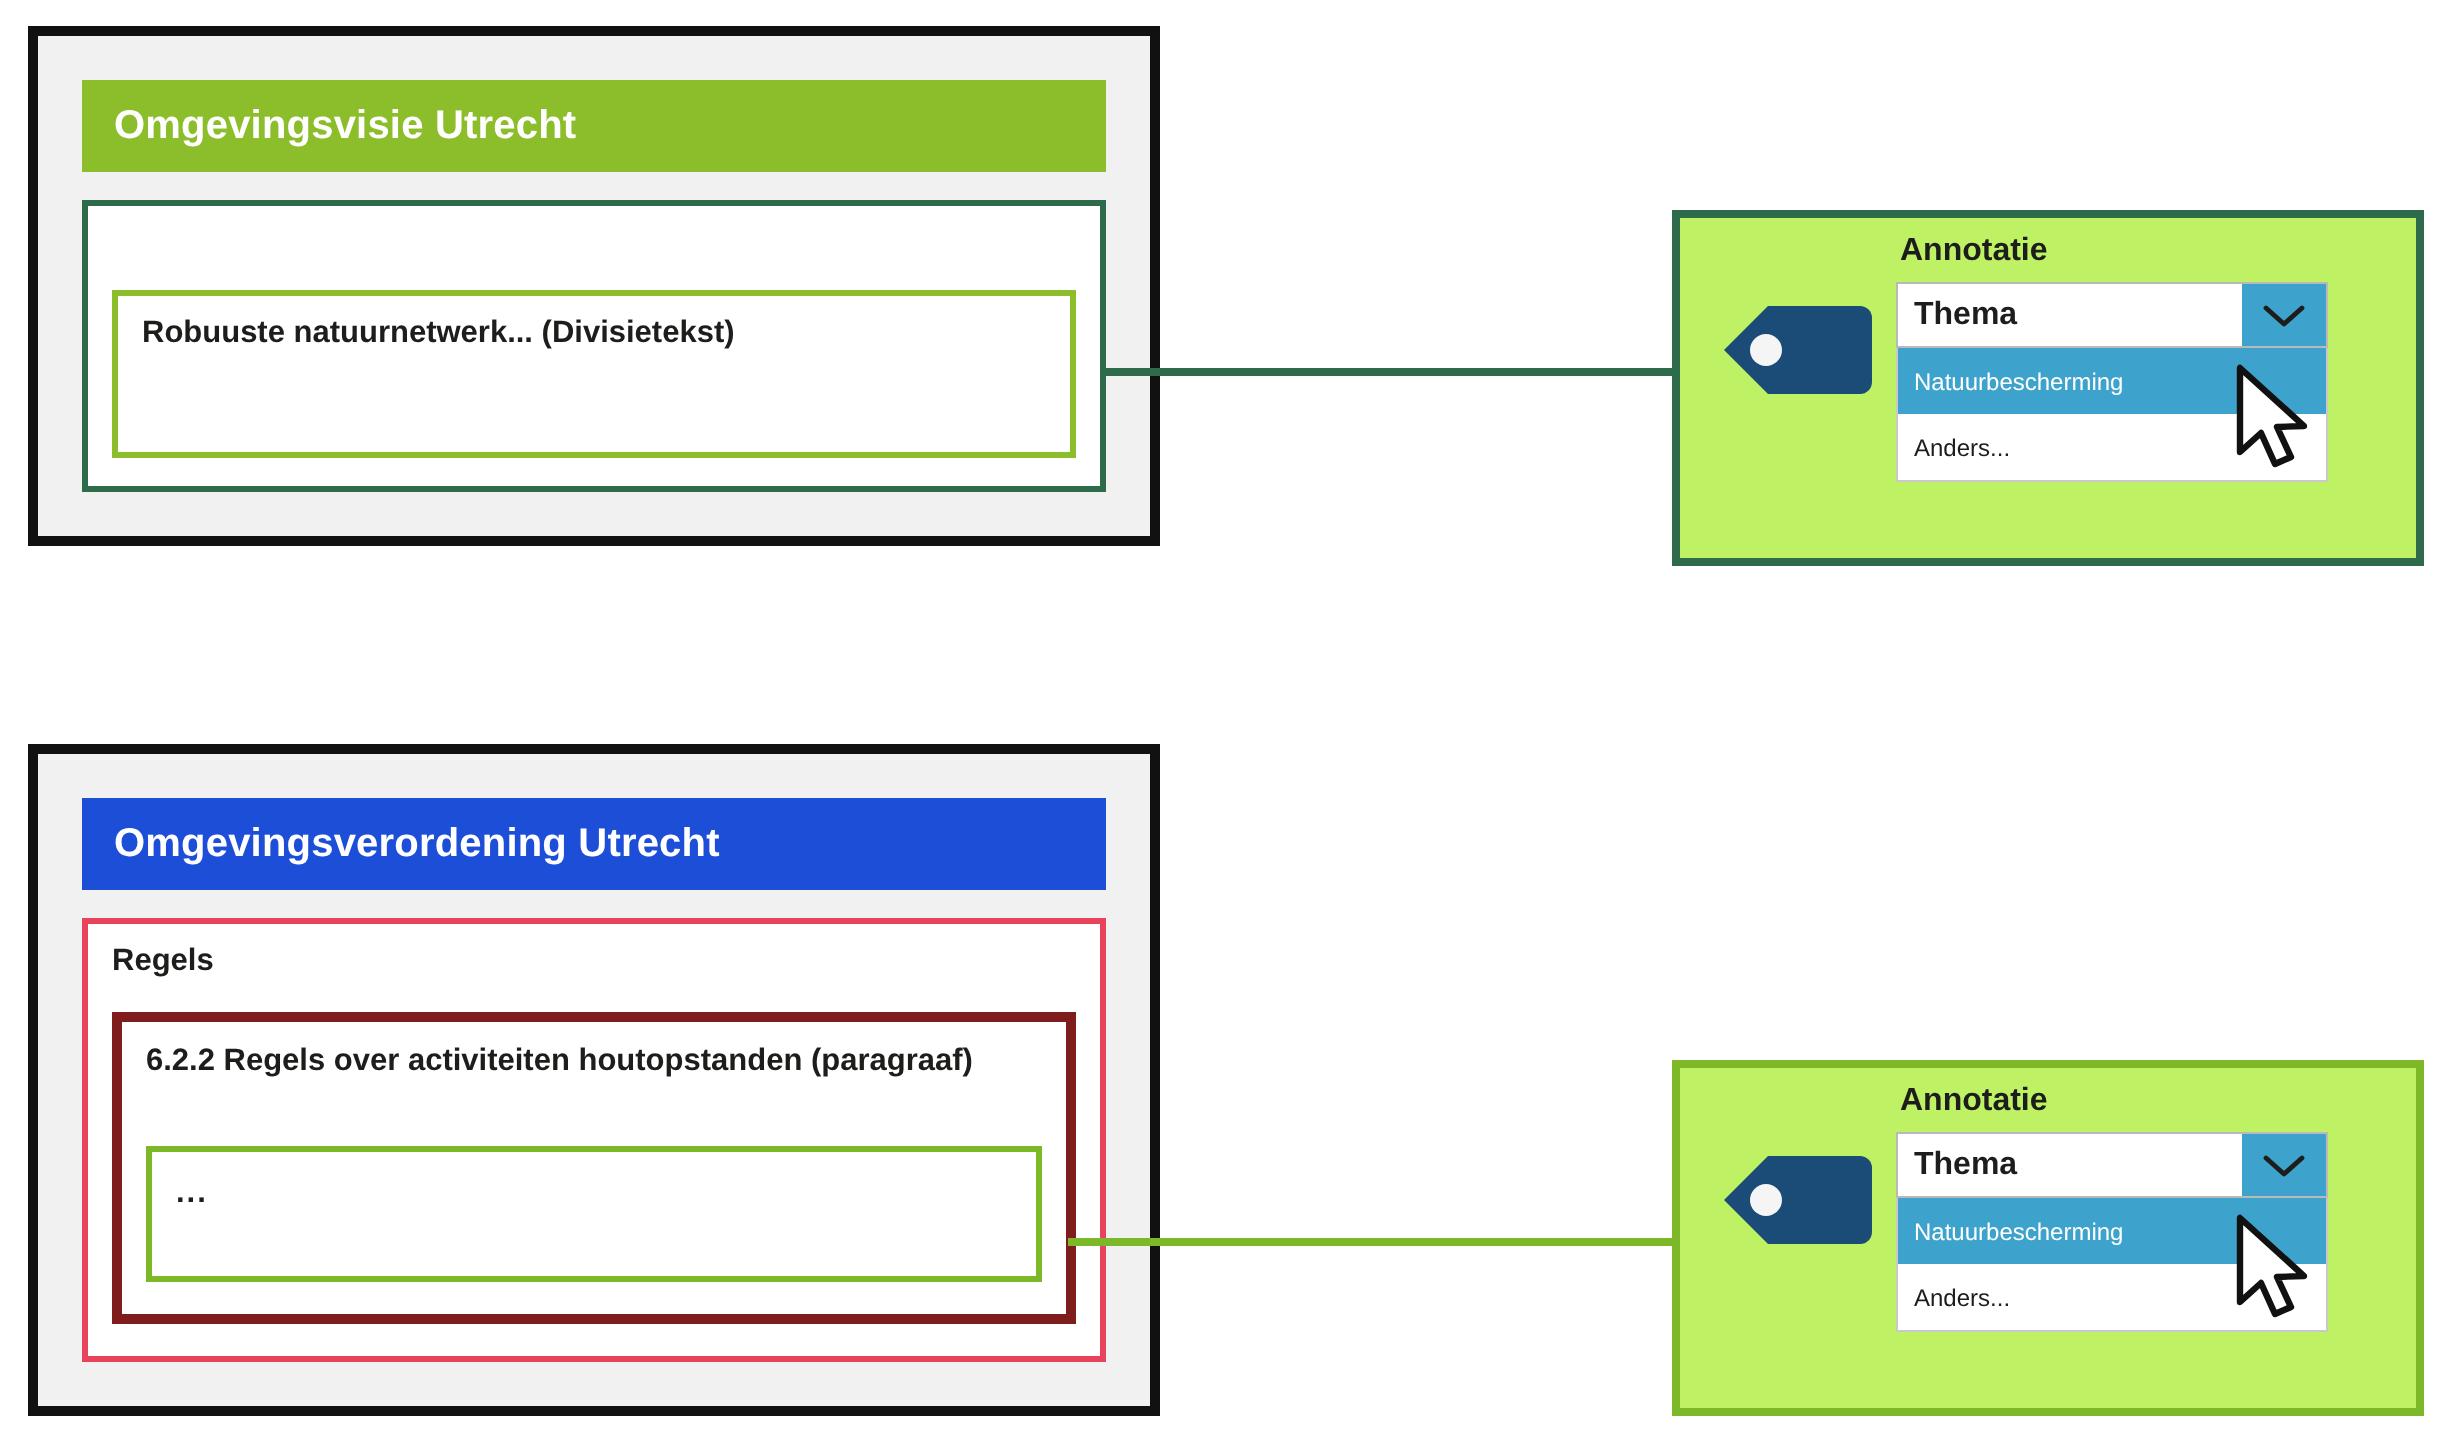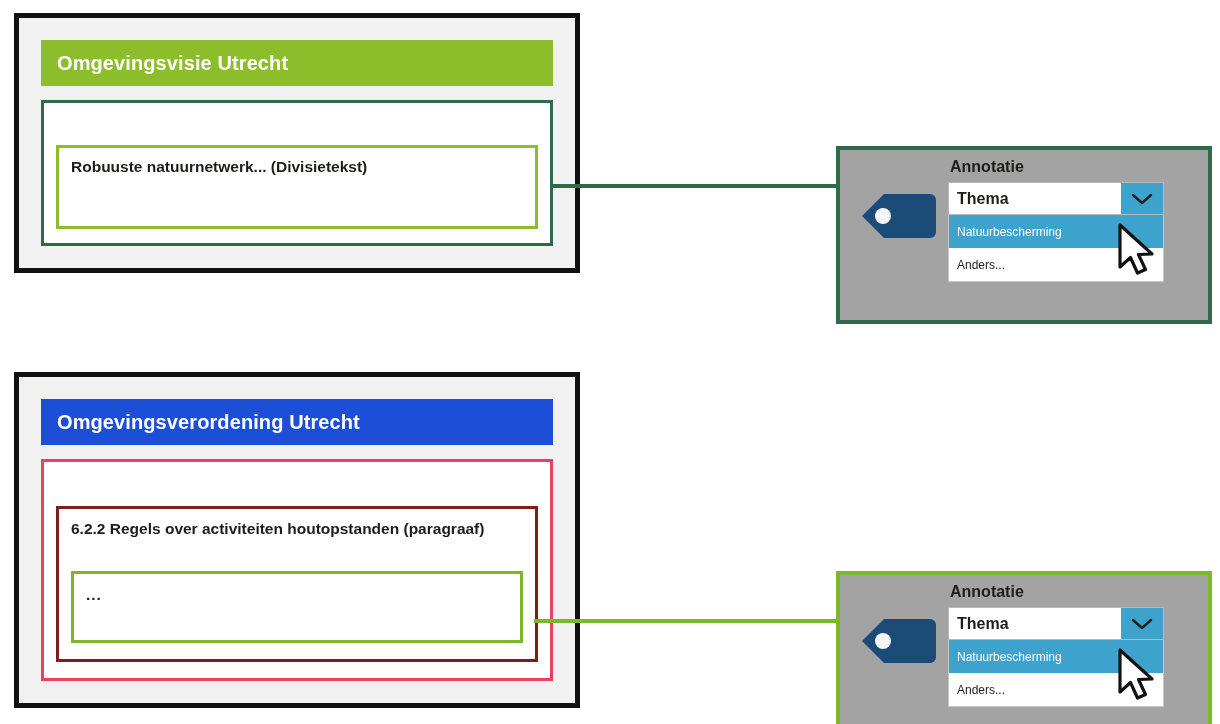--- a/index.html
+++ b/index.html
@@ -75,21 +75,21 @@
   }
 
   
   .b-regels {
     left: 22px; top: 82px; right: 22px; bottom: 22px;
     border: 3px solid #e8435a;
     padding: 9px 12px 0 12px;
   }
   .b-paragraaf {
     left: 12px; top: 44px; right: 12px; bottom: 16px;
-    border: 3px solid #7f1d1d;
+    border: 5px solid #7f1d1d;
     padding: 10px 12px 0 12px;
   }
   .b-artikel {
     left: 12px; top: 62px; right: 12px; bottom: 16px;
     border: 3px solid #7cb828;
     padding: 9px 12px 0 12px;
   }
   .b-artikel .ellipsis {
     font-weight: bold;
     font-size: 15.5px;
@@ -102,23 +102,22 @@
   .connector {
     position: absolute;
     height: 4px;
   }
   .connector.c1 { left: 552px; top: 184px; width: 288px; background: #2e6b4a; }
   .connector.c2 { left: 534px; top: 619px; width: 306px; background: #7cb828; }
 
   
   .annotation {
     position: absolute;
-    background: #a3a3a3;
-    box-sizing: border-box;
-    margin-top: 41px;
+    background: #bef264;
+    box-sizing: border-box;
   }
   .annotation.a1 { left: 836px; top: 105px; width: 376px; height: 178px; border: 4px solid #2e6b4a; }
   .annotation.a2 { left: 836px; top: 530px; width: 376px; height: 178px; border: 4px solid #7cb828; }
 
   .tag-icon {
     position: absolute;
     left: 20px;
     top: 43px;
     width: 78px;
     height: 46px;
@@ -249,20 +248,21 @@
           </svg>
         </span>
       </div>
     </div>
   </div>
 
   <div class="doc-box doc-2">
     <div class="doc-header orange">Omgevingsverordening Utrecht</div>
 
     <div class="level b-regels">
+      <div class="level-title">Regels</div>
 
       <div class="level b-paragraaf">
         <div class="level-title">6.2.2 Regels over activiteiten houtopstanden (paragraaf)</div>
 
         <div class="level b-artikel">
           <div class="ellipsis">...</div>
         </div>
       </div>
     </div>
   </div>

